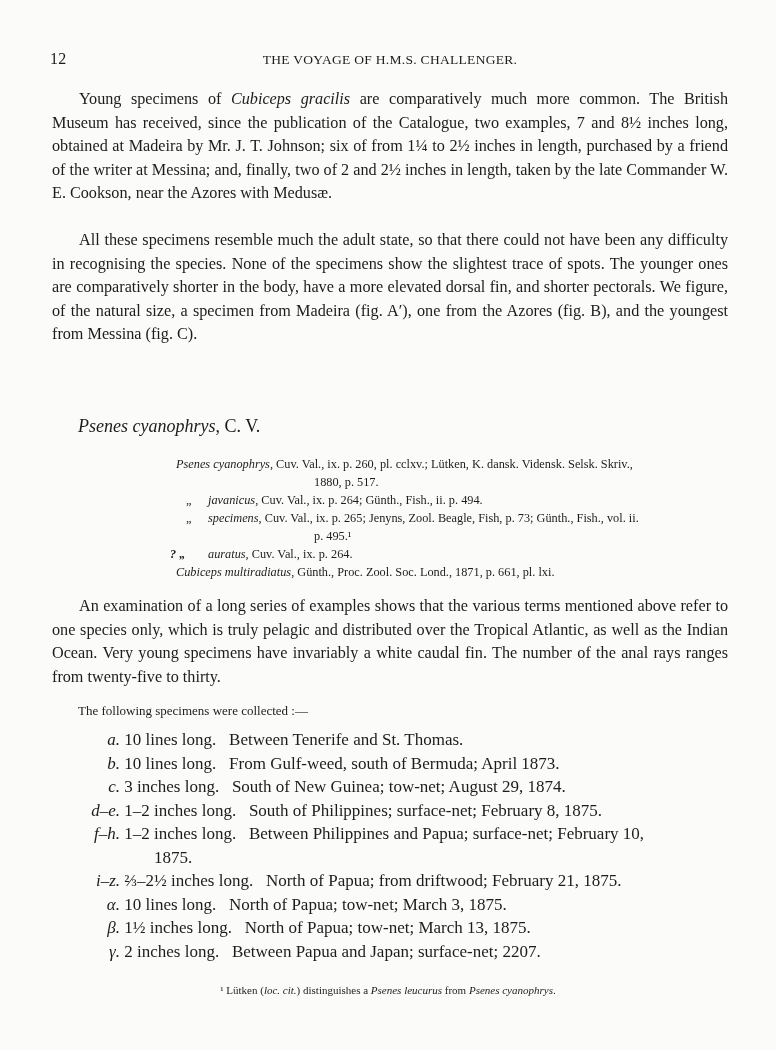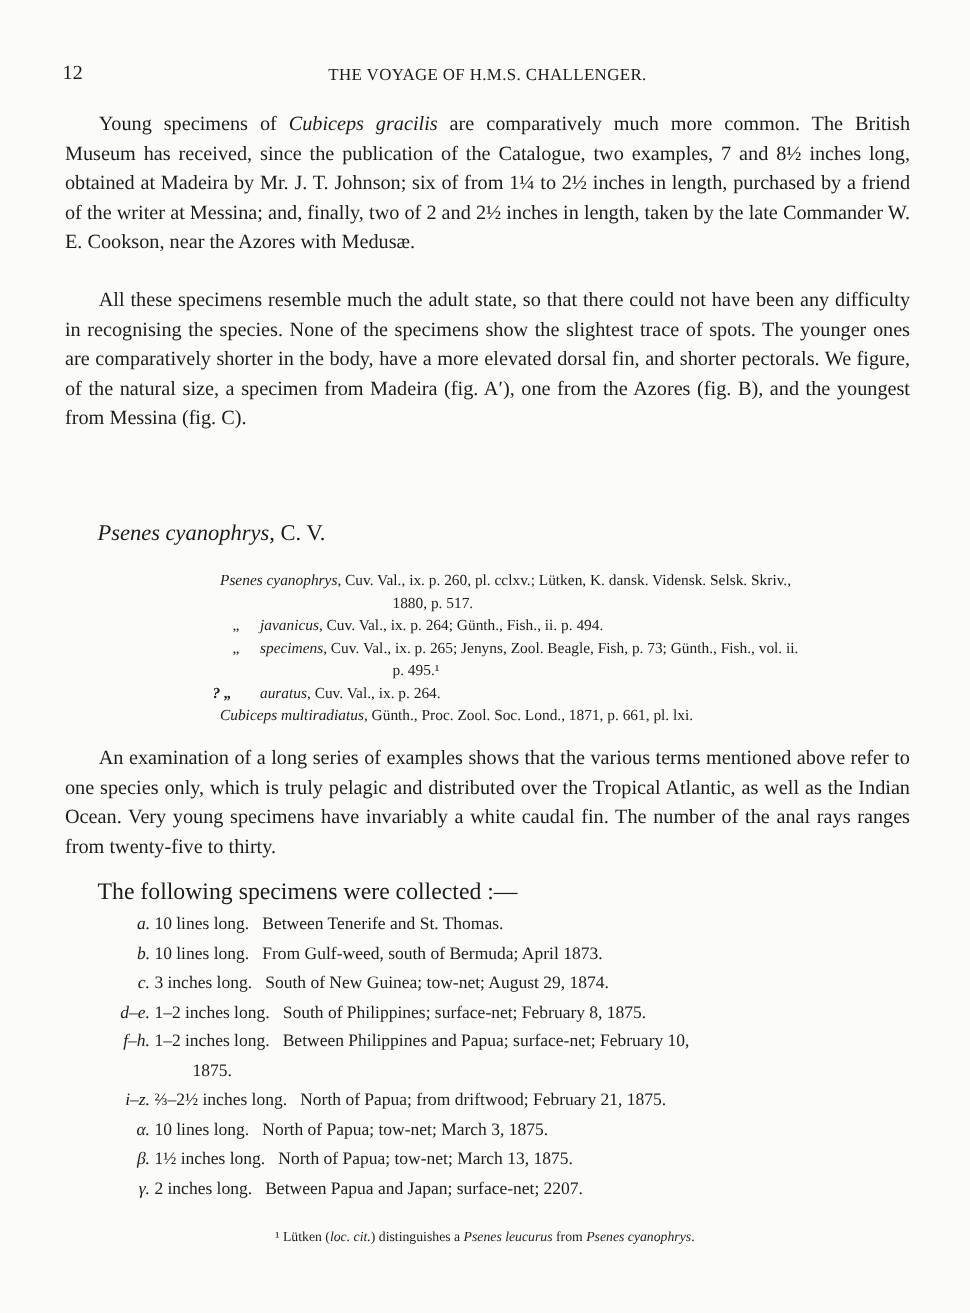--- a/index.html
+++ b/index.html
@@ -31,24 +31,24 @@
     .synonymy {
       position: absolute; left: 140px; width: 600px; top: 455px;
       font-size: 12.3px; line-height: 18px; margin-left: 36px;
     }
     .syn-line { position: relative; white-space: nowrap; }
     .syn-line.cont { padding-left: 138px; }
     .syn-line.sub { padding-left: 32px; }
     .syn-line .ditto { position: absolute; left: 10px; }
     .syn-line .query { position: absolute; left: -6px; font-style: italic; font-weight: bold; }
     .p3 { top: 595px; }
-    .collected { position: absolute; left: 78px; top: 703px; font-size: 19px; }
+    .collected { position: absolute; left: 78px; top: 703px; font-size: 13px; }
     .spec-list {
       position: absolute; left: 52px; width: 680px; top: 728px;
-      font-size: 14px; line-height: 23.5px;
+      font-size: 17px; line-height: 23.5px;
     }
     .spec { position: relative; white-space: nowrap; }
     .spec .label { display: inline-block; text-align: right; font-style: italic; }
     .spec .cont-year { padding-left: 102px; }
     .footnote {
       position: absolute; left: 0; width: 776px; top: 984px;
       text-align: center; font-size: 11px;
     }
     i, .it { font-style: italic; }
   </style>

